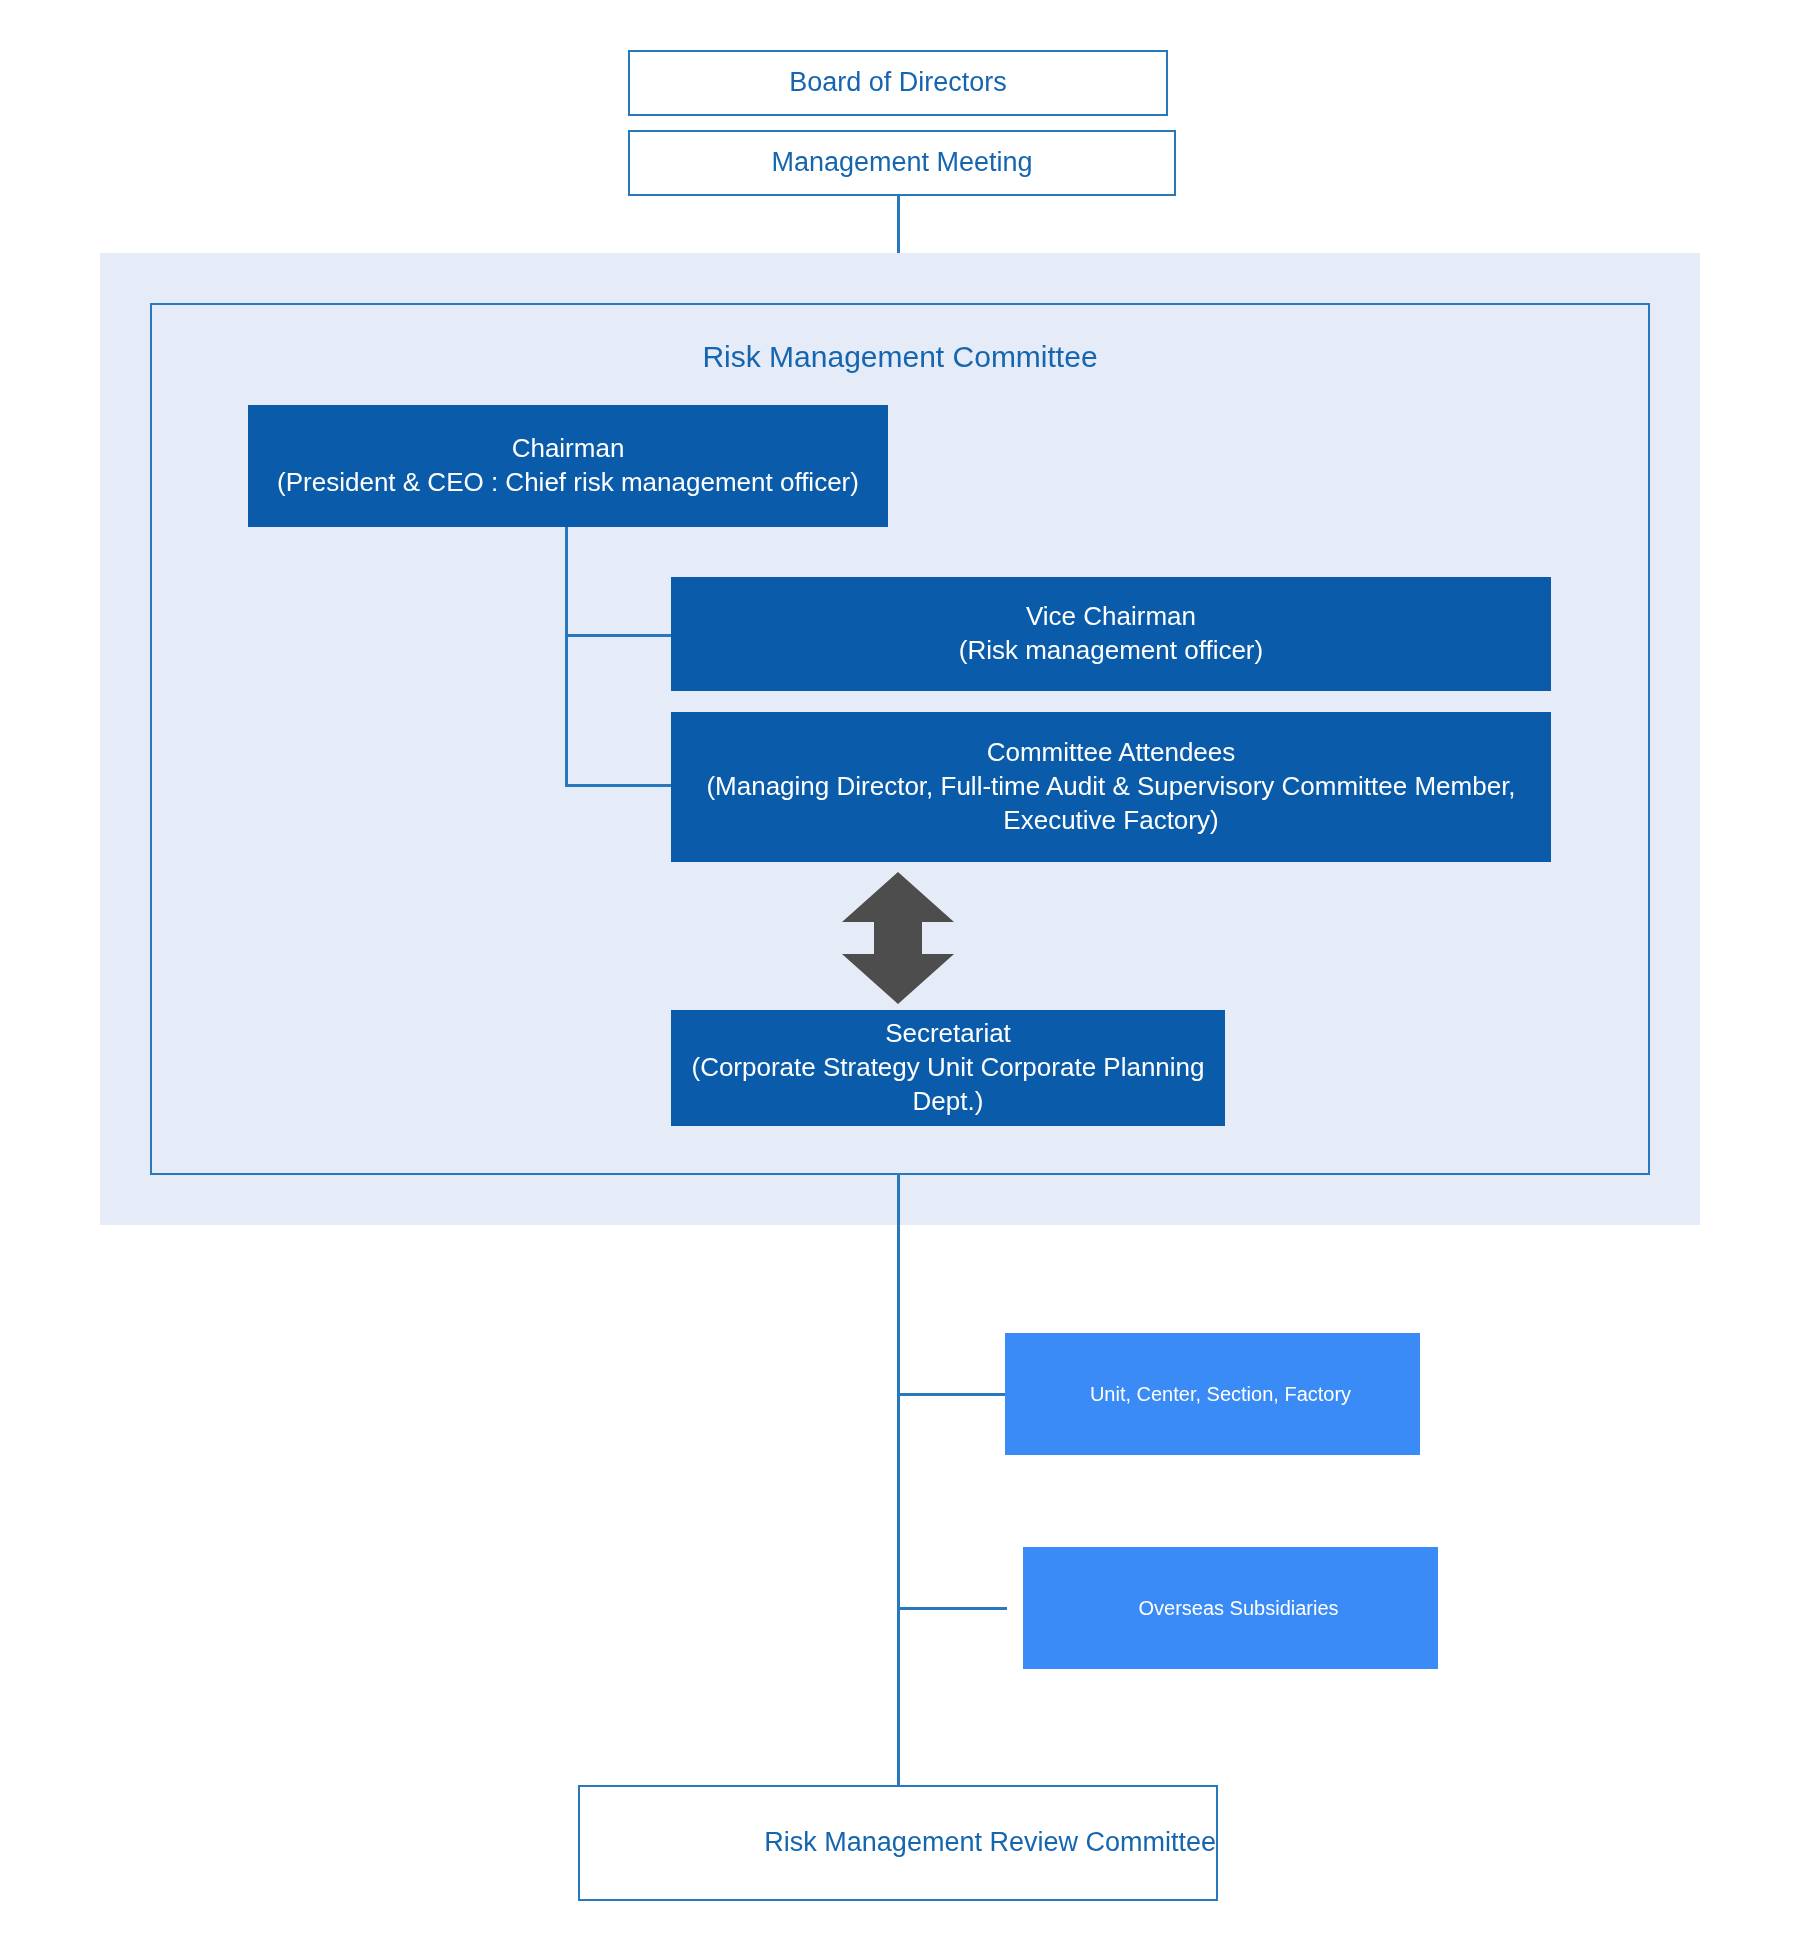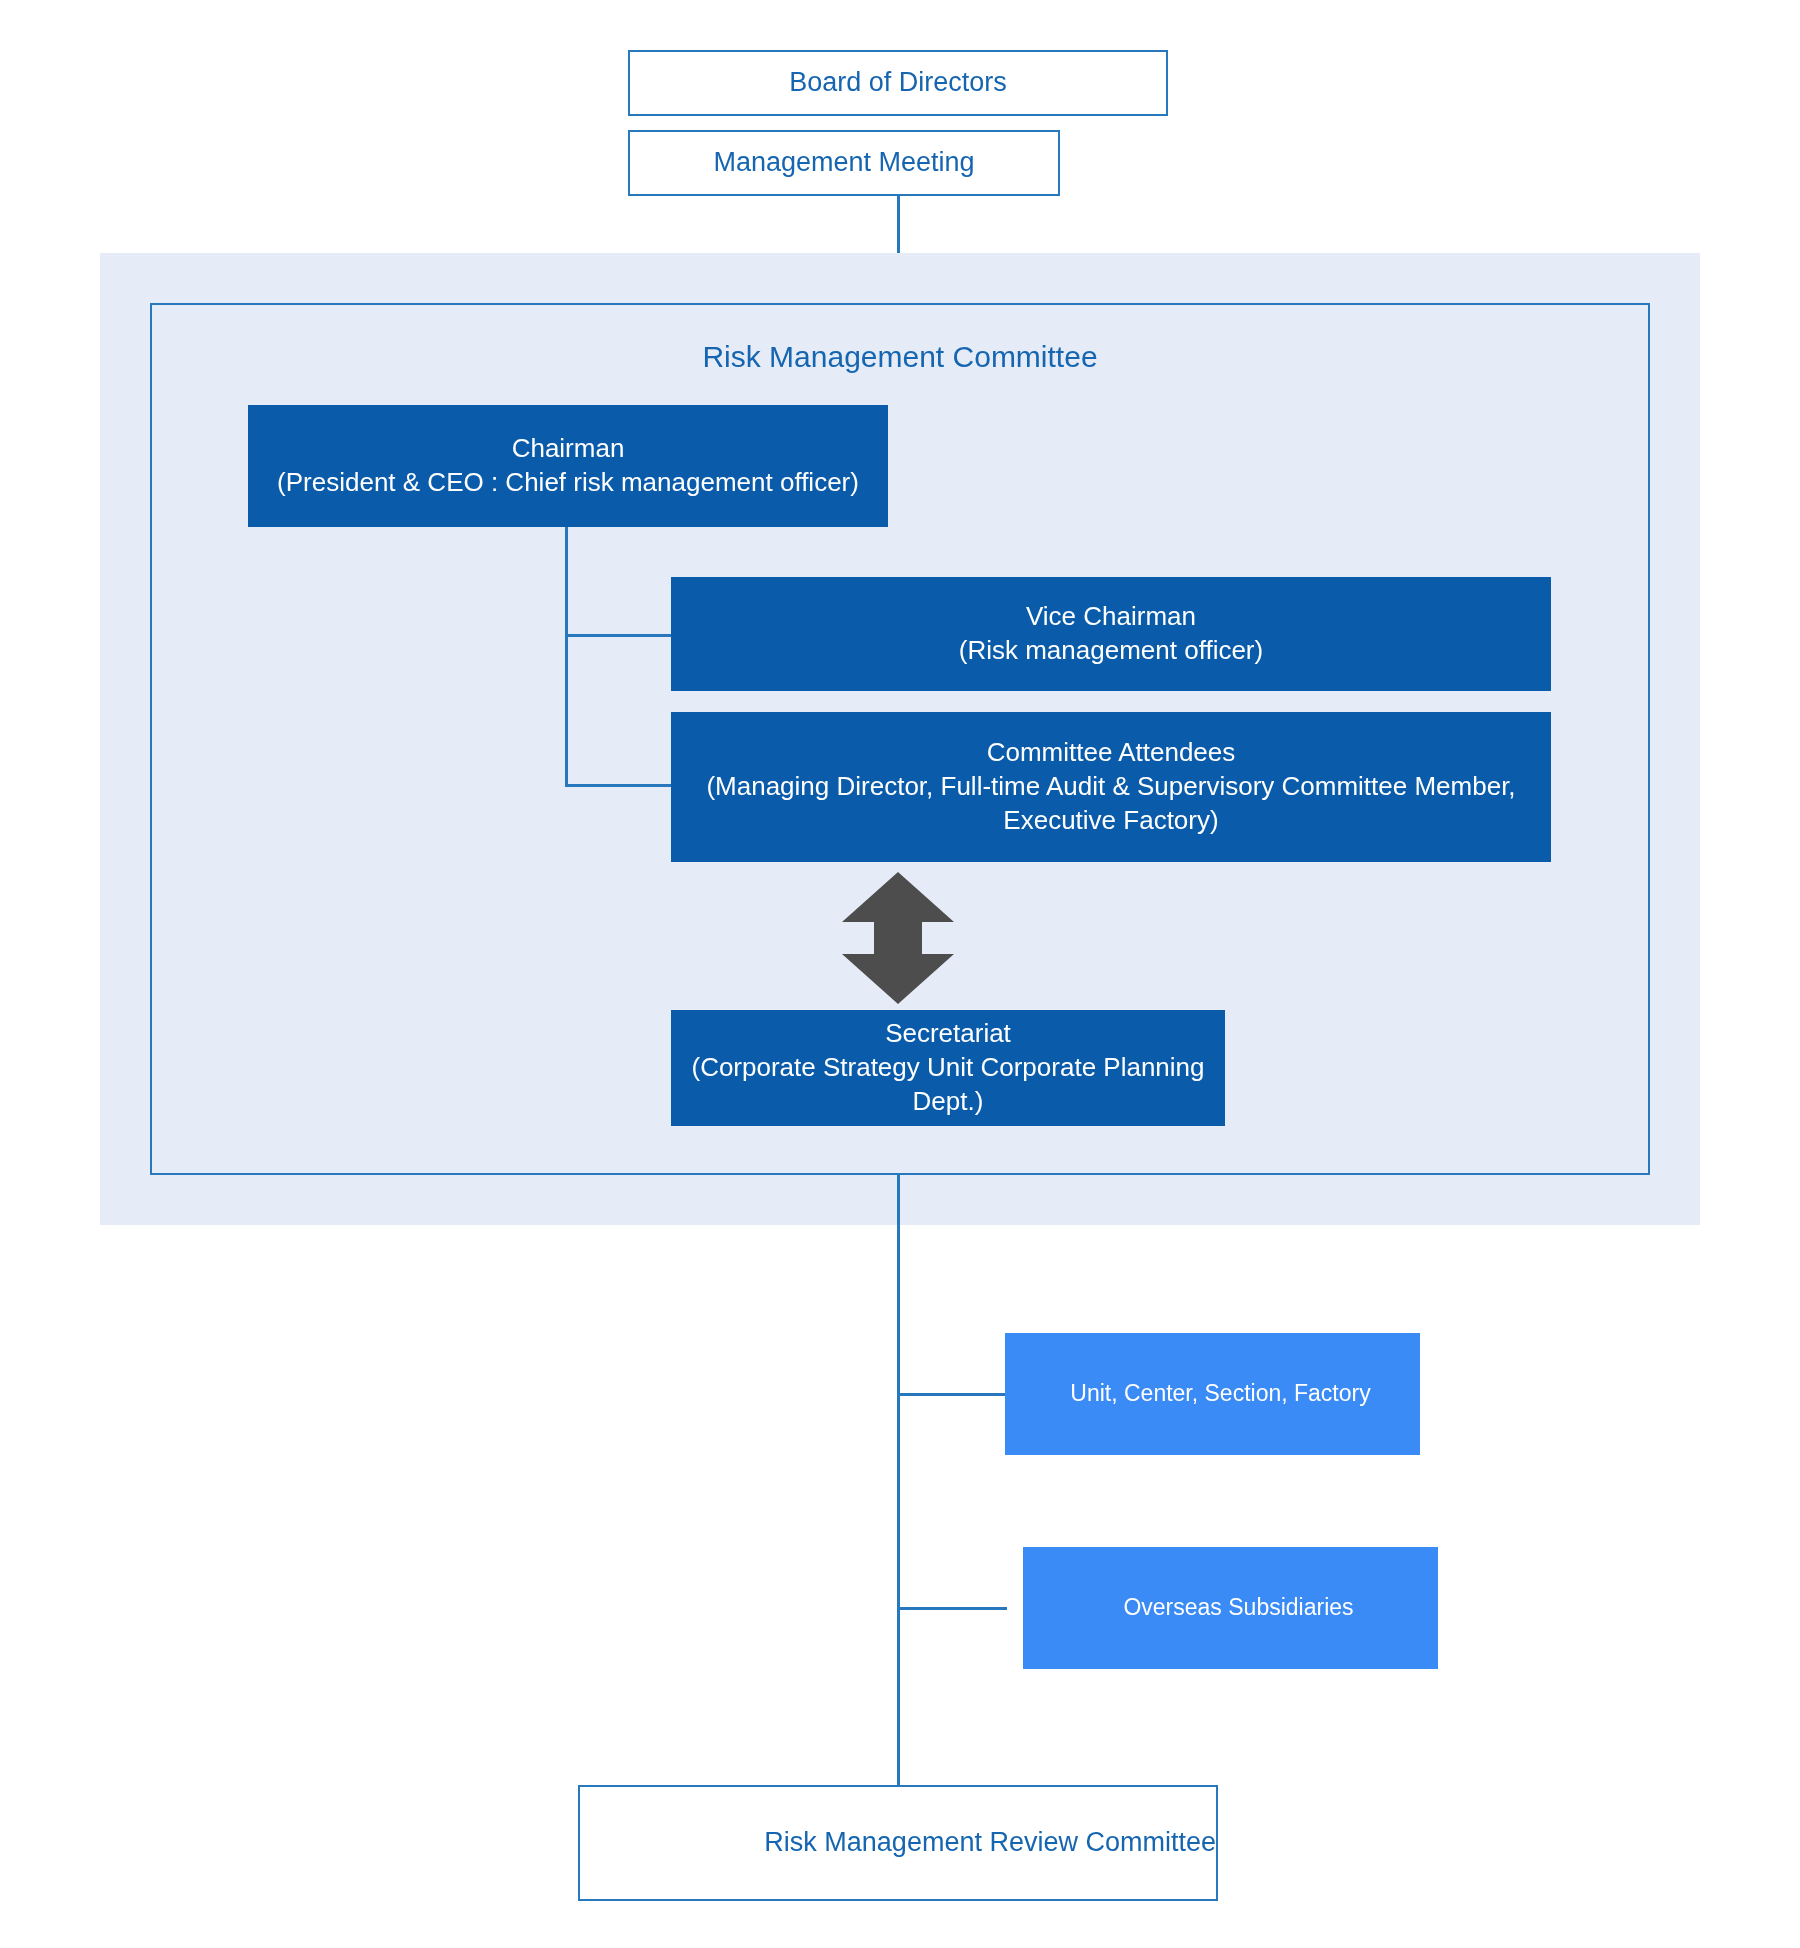--- a/index.html
+++ b/index.html
@@ -47,21 +47,21 @@
     border: none;
     padding: 22px 14px;
   }
   .solid-box .line1 { font-size: 26px; }
   .solid-box .line2 { font-size: 26px; }
 
   
   .light-box {
     background: #3a8bf5;
     color: #ffffff;
-    font-size: 23px;
+    font-size: 20px;
     border: none;
     padding-left: 16px;
   }
 
   
   .panel {
     position: absolute;
     background: #e5ecf7;
     border: none;
   }
@@ -98,21 +98,21 @@
 </style>
 </head>
 <body>
 
 <div id="canvas">
 
   <div class="node outline-box" style="left:628px; top:50px; width:540px; height:66px;">
     <span>Board of Directors</span>
   </div>
 
-  <div class="node outline-box" style="left:628px; top:130px; width:432px; height:66px;">
+  <div class="node outline-box" style="left:628px; top:130px; width:548px; height:66px;">
     <span>Management Meeting</span>
   </div>
 
   <div class="conn-v" style="left:897px; top:196px; height:110px;"></div>
 
   <div class="panel" style="left:100px; top:253px; width:1600px; height:972px;"></div>
 
   <div class="inner-frame" style="left:150px; top:303px; width:1500px; height:872px;"></div>
 
   <div class="panel-title" style="left:150px; top:340px; width:1500px;">Risk Management Committee</div>

